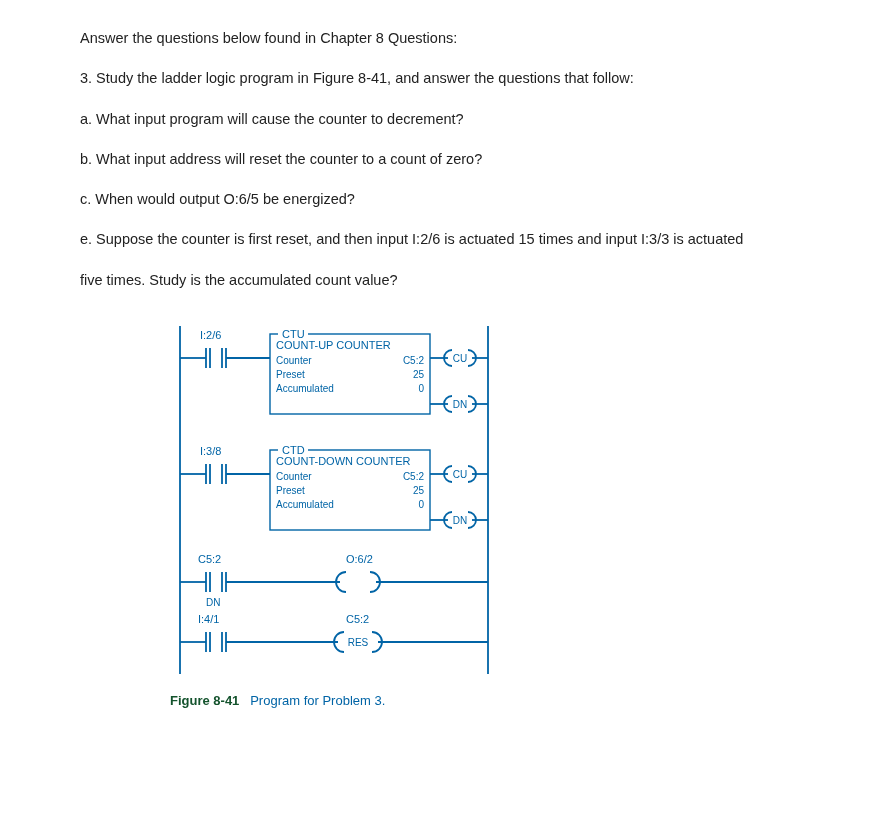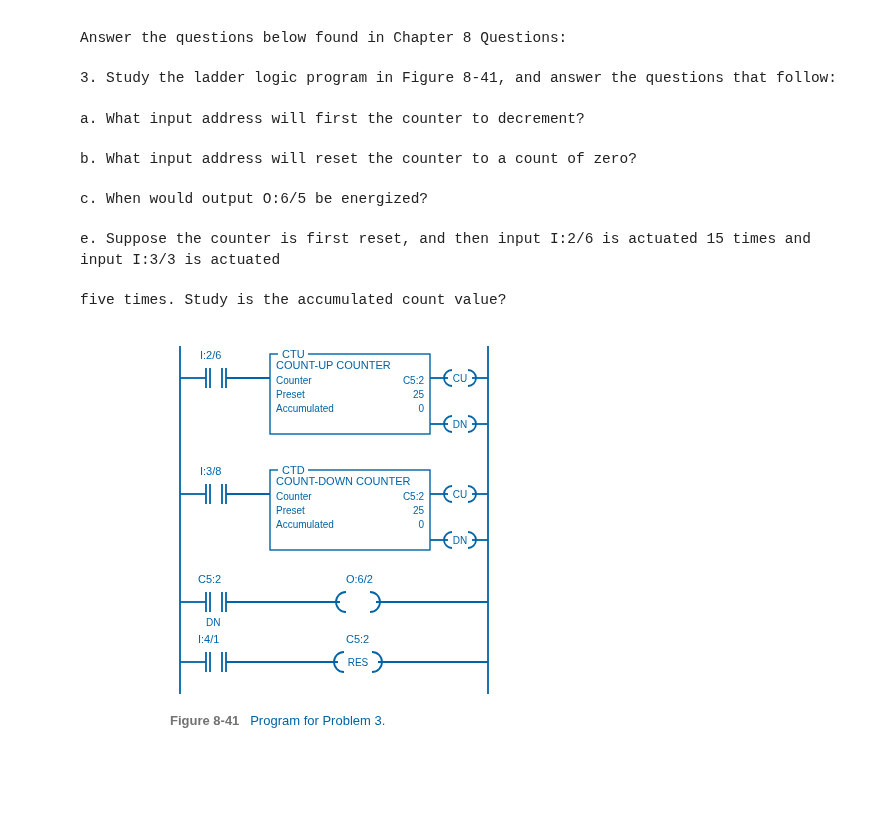--- a/index.html
+++ b/index.html
@@ -7,52 +7,51 @@
     font-size: 14.5px;
     color: #222;
     margin: 0;
     padding: 28px 30px 28px 80px;
     width: 890px;
     box-sizing: border-box;
     line-height: 1.4;
   }
   .q-line {
     margin: 0 0 20px 0;
-    font-family: Liberation Mono, monospace;
   }
   .figure {
     margin: 8px 0 16px 90px;
     color: #0164a6;
     font-family: Arial, Helvetica, sans-serif;
     font-size: 12px;
     position: relative;
   }
   svg {
     display: block;
   }
   .caption {
     margin-top: 6px;
     font-size: 13px;
   }
   .caption .fb {
     font-weight: bold;
-    color: #737373;
+    color: #14532d;
   }
   .caption .ft {
     font-weight: normal;
     color: #0164a6;
     text-align: right;
   }
 </style>
 </head>
 <body>
 
 <p class="q-line">Answer the questions below found in Chapter 8 Questions:</p>
 <p class="q-line">3. Study the ladder logic program in Figure 8-41, and answer the questions that follow:</p>
-<p class="q-line">a. What input address will first the counter to decrement?</p>
+<p class="q-line">a. What input program will cause the counter to decrement?</p>
 <p class="q-line">b. What input address will reset the counter to a count of zero?</p>
 <p class="q-line">c. When would output O:6/5 be energized?</p>
 <p class="q-line">e. Suppose the counter is first reset, and then input I:2/6 is actuated 15 times and input I:3/3 is actuated</p>
 <p class="q-line" style="margin-bottom:26px">five times. Study is the accumulated count value?</p>
 
 <div class="figure">
 <svg width="330" height="370" viewBox="0 0 330 370" xmlns="http://www.w3.org/2000/svg">
   <style>
     .wire { stroke:#0164a6; stroke-width:1.8; fill:none; }
     .wirethin { stroke:#0164a6; stroke-width:1.4; fill:none; }

